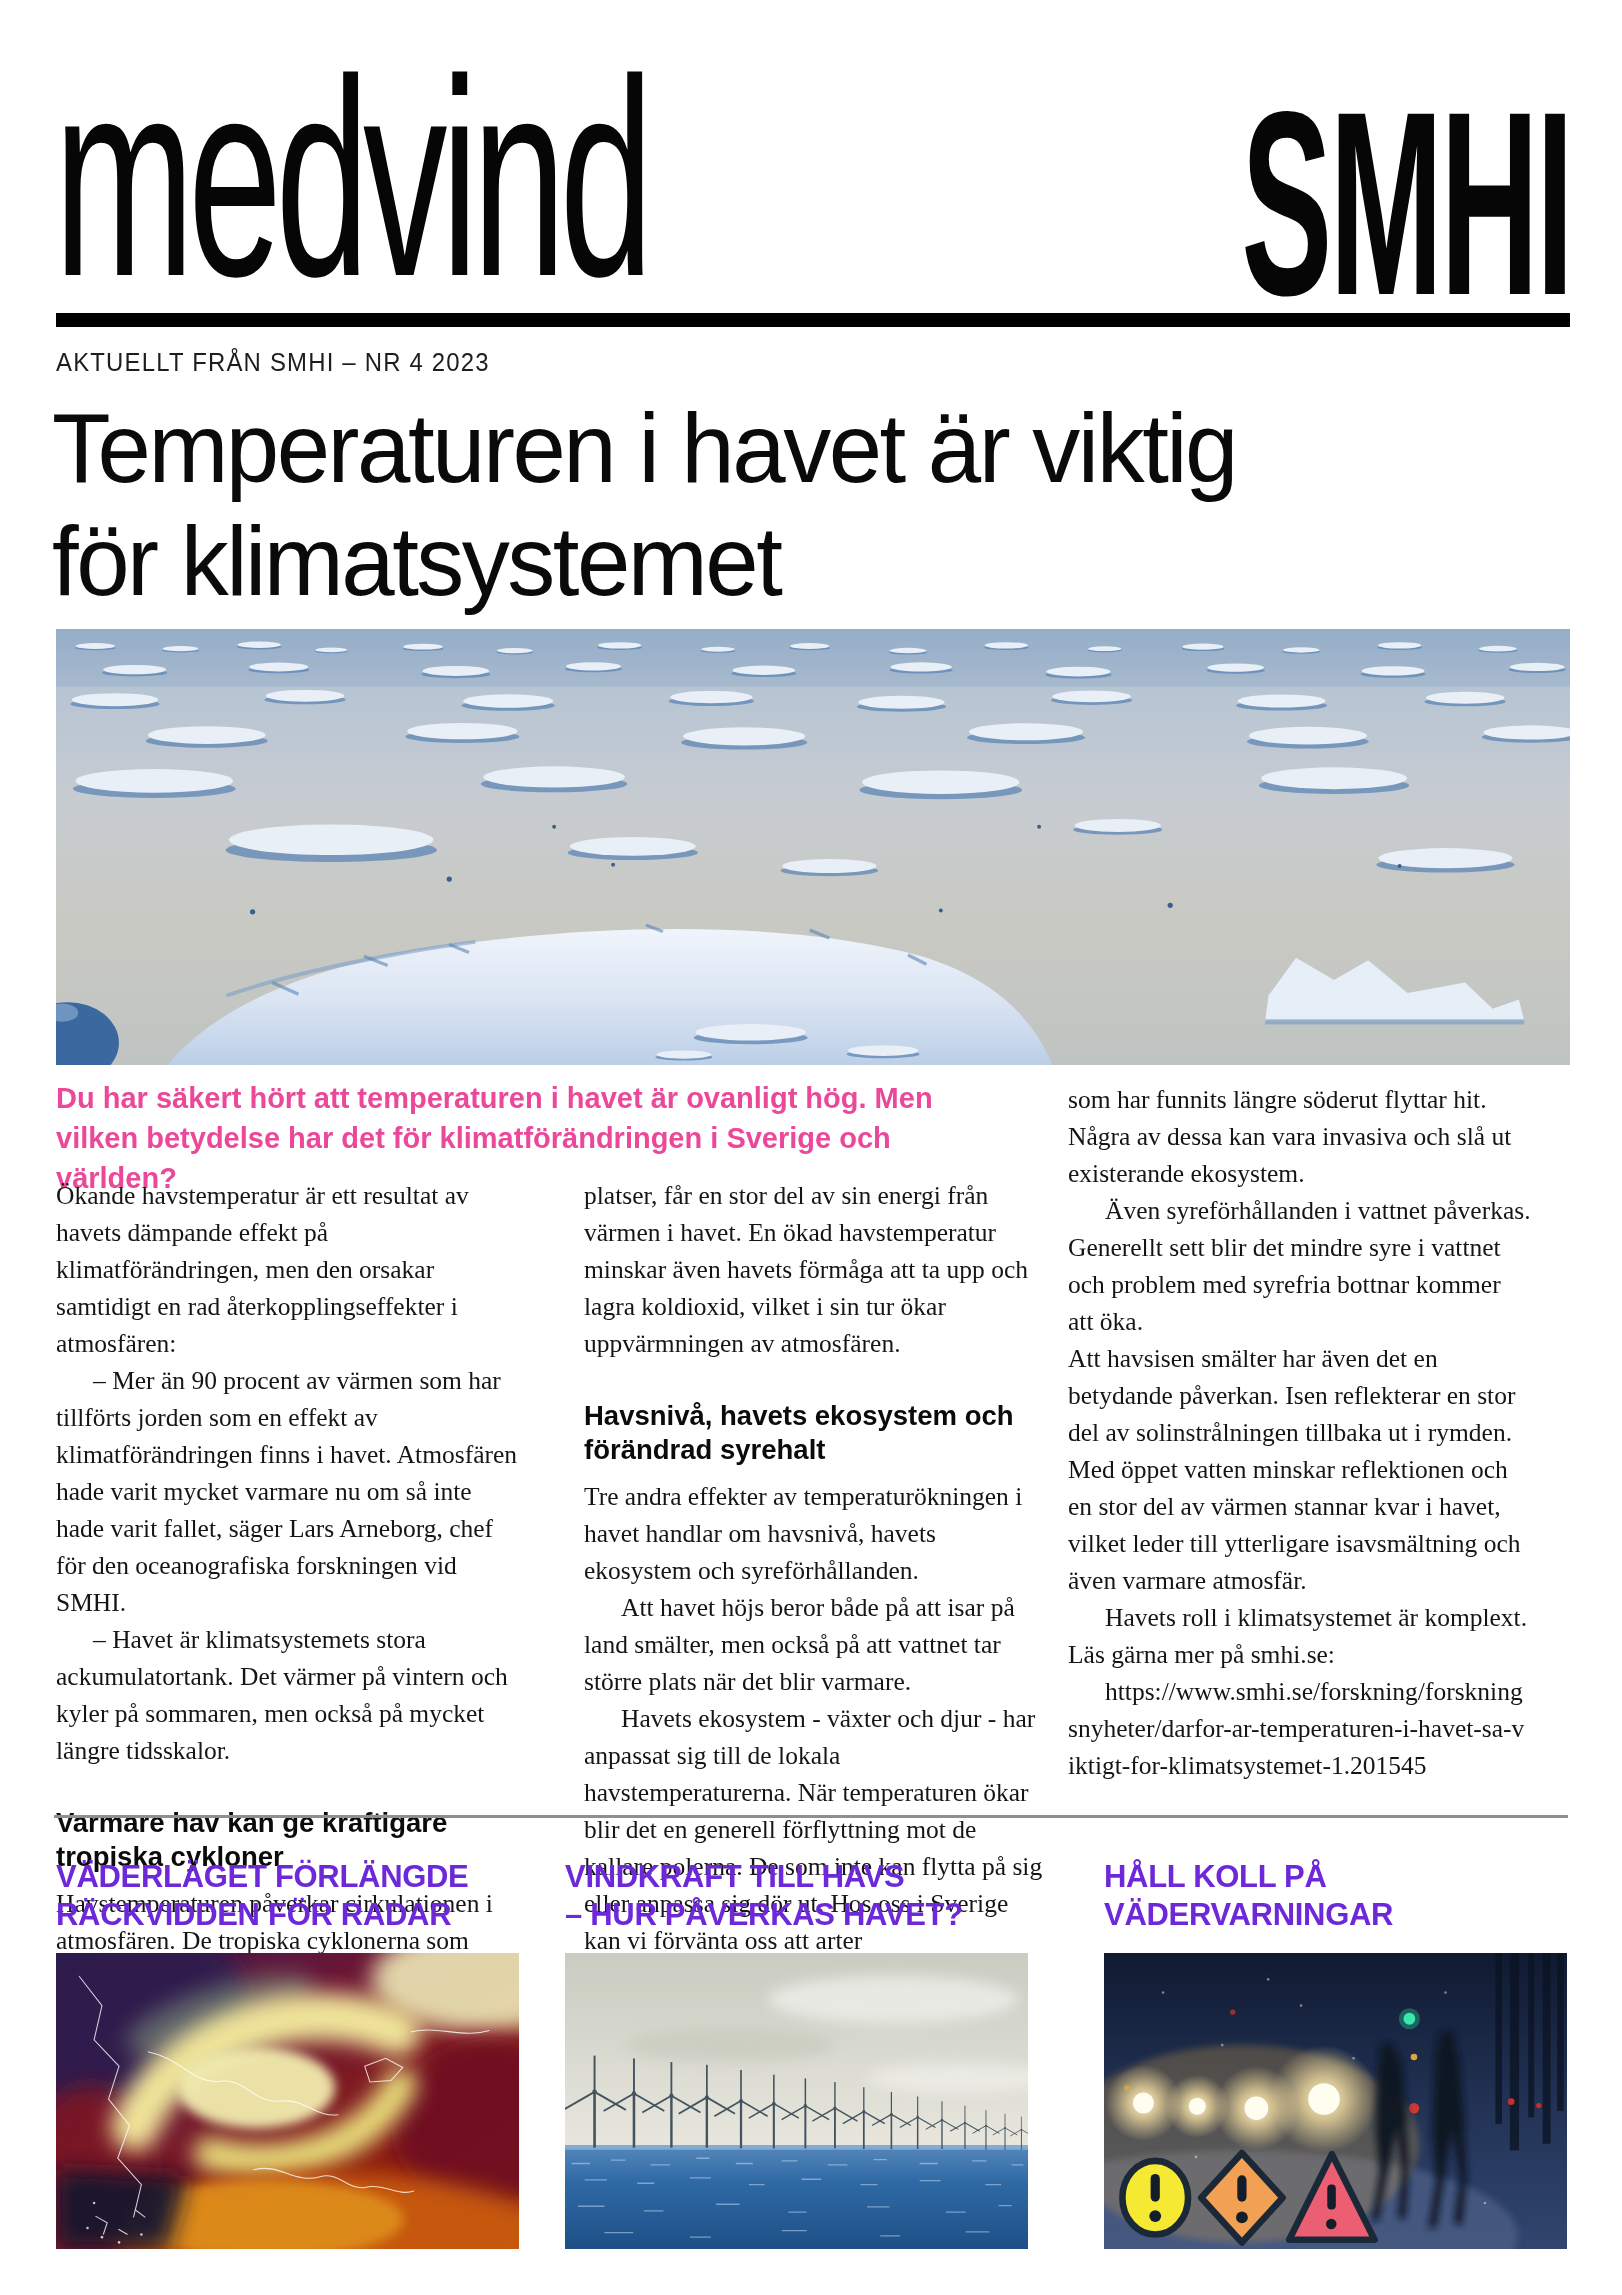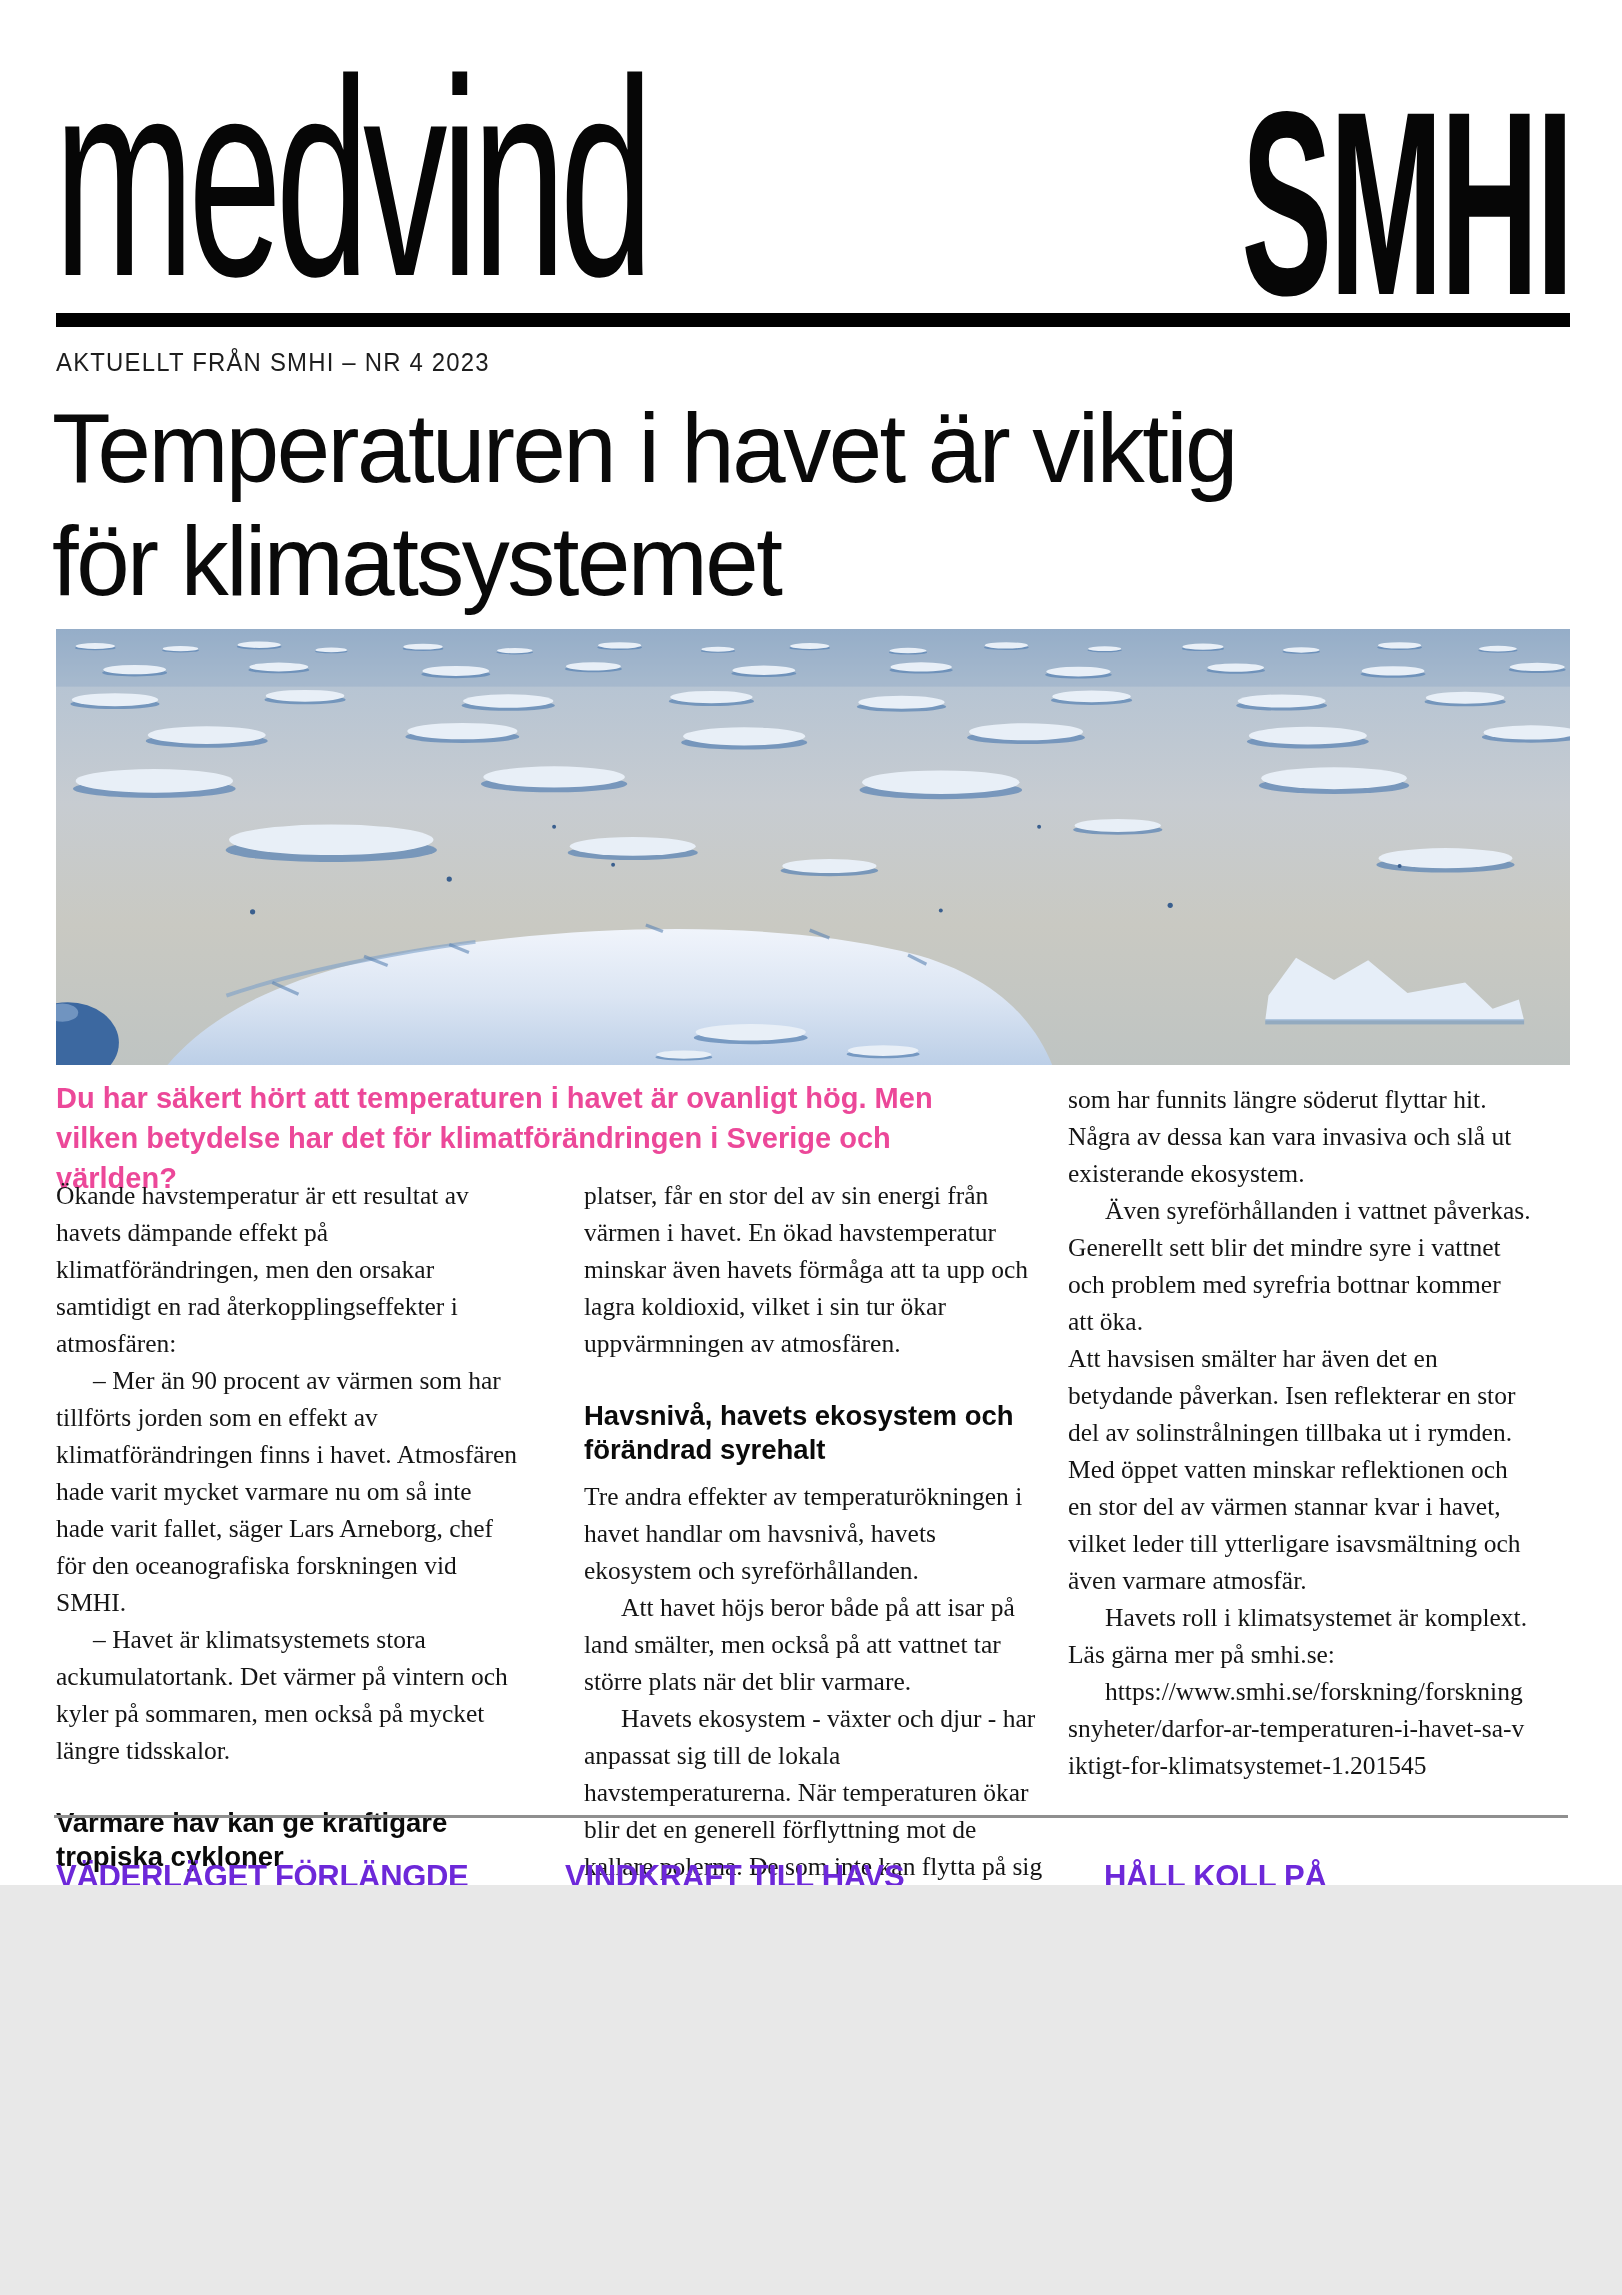--- a/index.html
+++ b/index.html
@@ -1,17 +1,17 @@
 <!DOCTYPE html>
 <html lang="sv" style="font-size:10.5px"><head>
 <meta charset="utf-8">
 <style>
   html,body{margin:0;padding:0;background:#e8e8e8;}
   .page{
-    position:relative;width:1623px;height:1885px;background:#ffffff;
+    position:relative;width:1623px;height:2295px;background:#ffffff;
     overflow:hidden;font-family:"Liberation Sans",sans-serif;color:#111;
     margin:0 auto;
   }
   
   .masthead-title{
     position:absolute;left:54px;top:34px;
     font-size:281px;line-height:288px;font-weight:400;color:#060606;
     letter-spacing:-10.5px;transform:scaleX(0.60);transform-origin:0 0;
     white-space:nowrap;
   }

